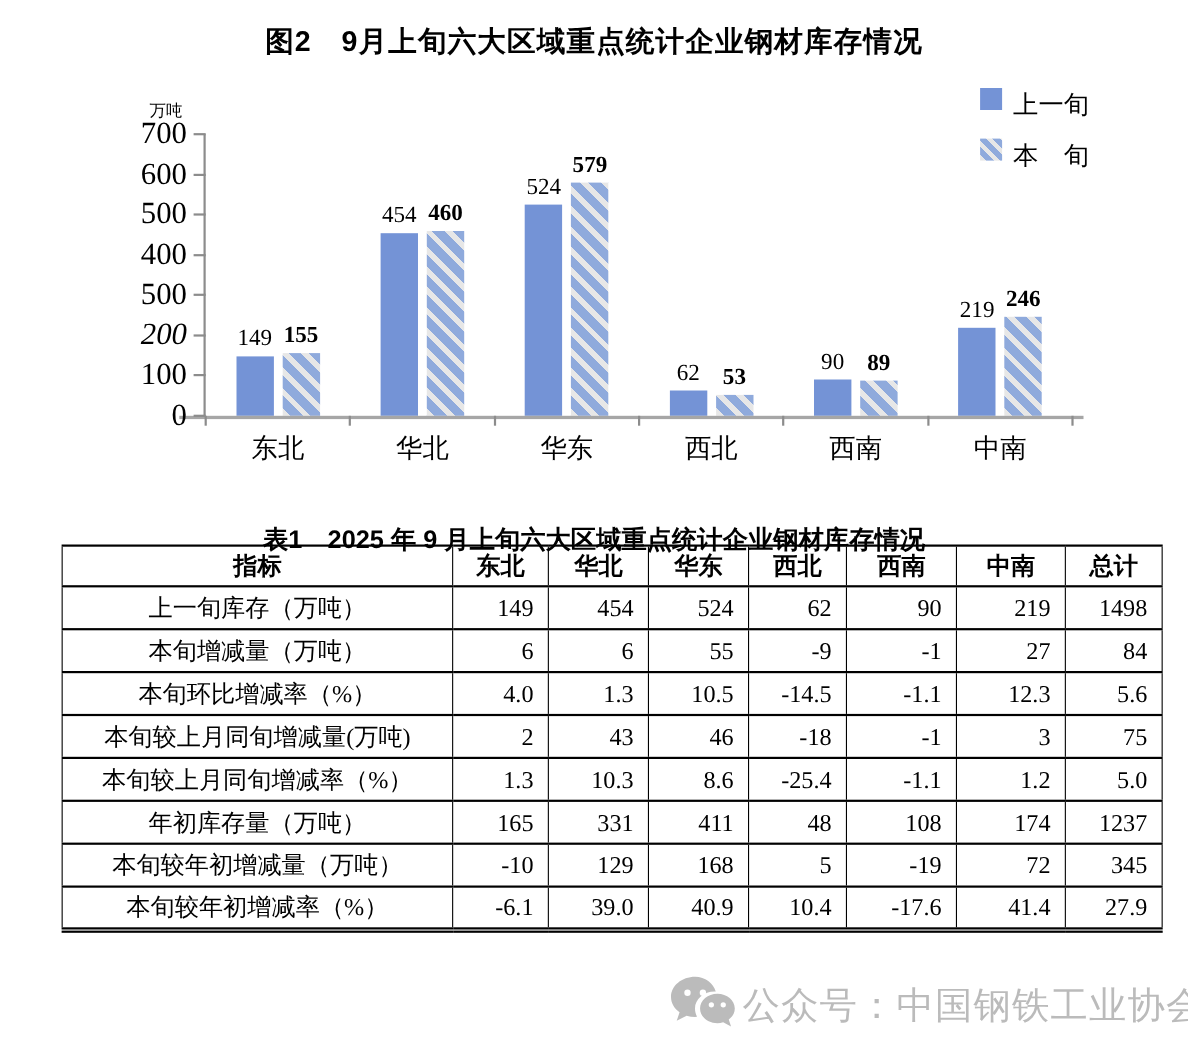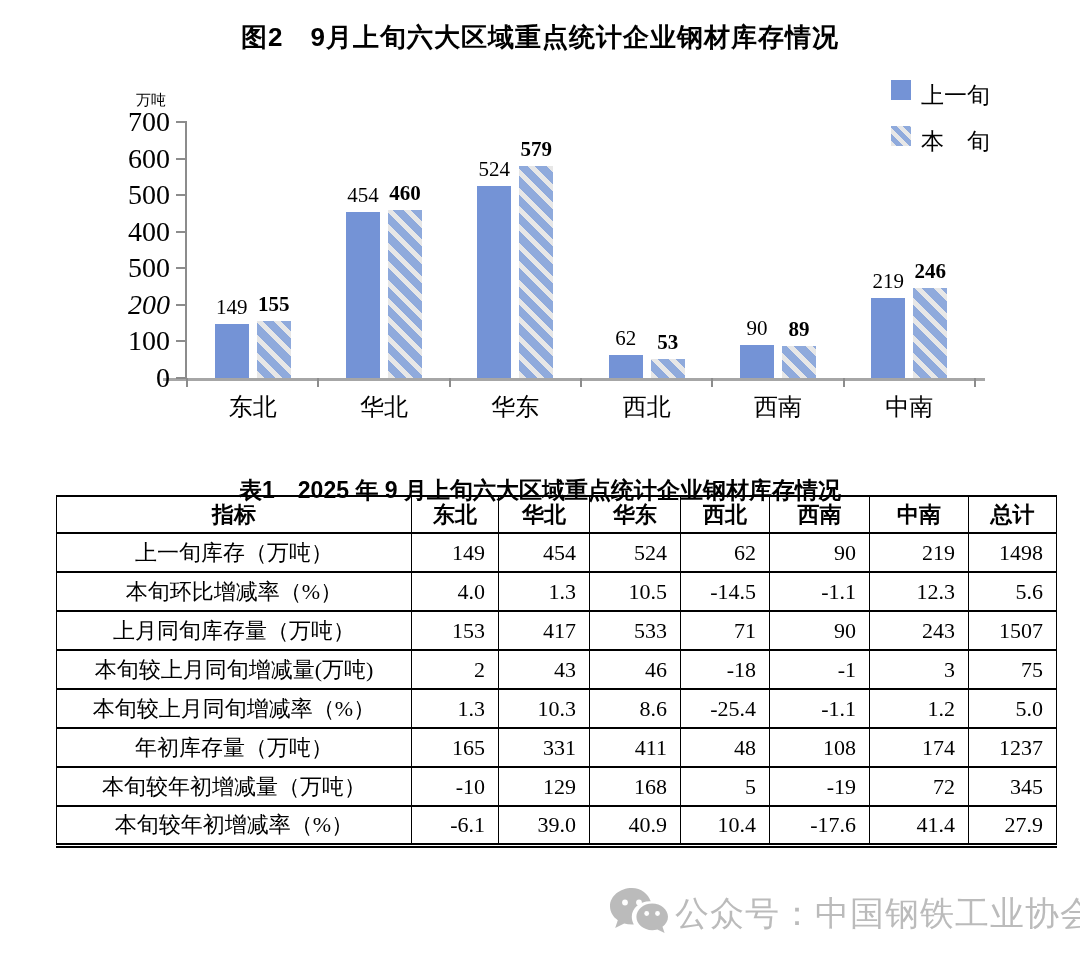--- a/index.html
+++ b/index.html
@@ -233,38 +233,38 @@
         <td class="row-label">上一旬库存（万吨）</td>
         <td class="num">149</td>
         <td class="num">454</td>
         <td class="num">524</td>
         <td class="num">62</td>
         <td class="num">90</td>
         <td class="num">219</td>
         <td class="num">1498</td>
       </tr>
       <tr>
+        <td class="row-label">本旬增减量（万吨）</td>
+        <td class="num">6</td>
+        <td class="num">6</td>
+        <td class="num">55</td>
+        <td class="num">-9</td>
+        <td class="num">-1</td>
+        <td class="num">27</td>
+        <td class="num">84</td>
+      </tr>
+      <tr>
         <td class="row-label">本旬环比增减率（%）</td>
         <td class="num">4.0</td>
         <td class="num">1.3</td>
         <td class="num">10.5</td>
         <td class="num">-14.5</td>
         <td class="num">-1.1</td>
         <td class="num">12.3</td>
         <td class="num">5.6</td>
-      </tr>
-      <tr>
-        <td class="row-label">上月同旬库存量（万吨）</td>
-        <td class="num">153</td>
-        <td class="num">417</td>
-        <td class="num">533</td>
-        <td class="num">71</td>
-        <td class="num">90</td>
-        <td class="num">243</td>
-        <td class="num">1507</td>
       </tr>
       <tr>
         <td class="row-label">本旬较上月同旬增减量(万吨)</td>
         <td class="num">2</td>
         <td class="num">43</td>
         <td class="num">46</td>
         <td class="num">-18</td>
         <td class="num">-1</td>
         <td class="num">3</td>
         <td class="num">75</td>

